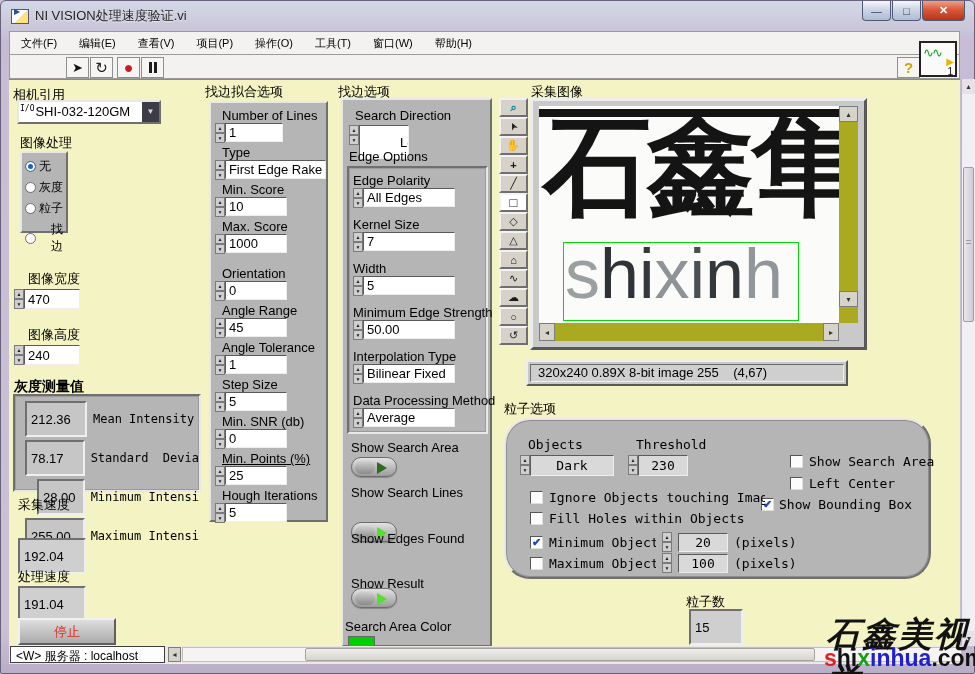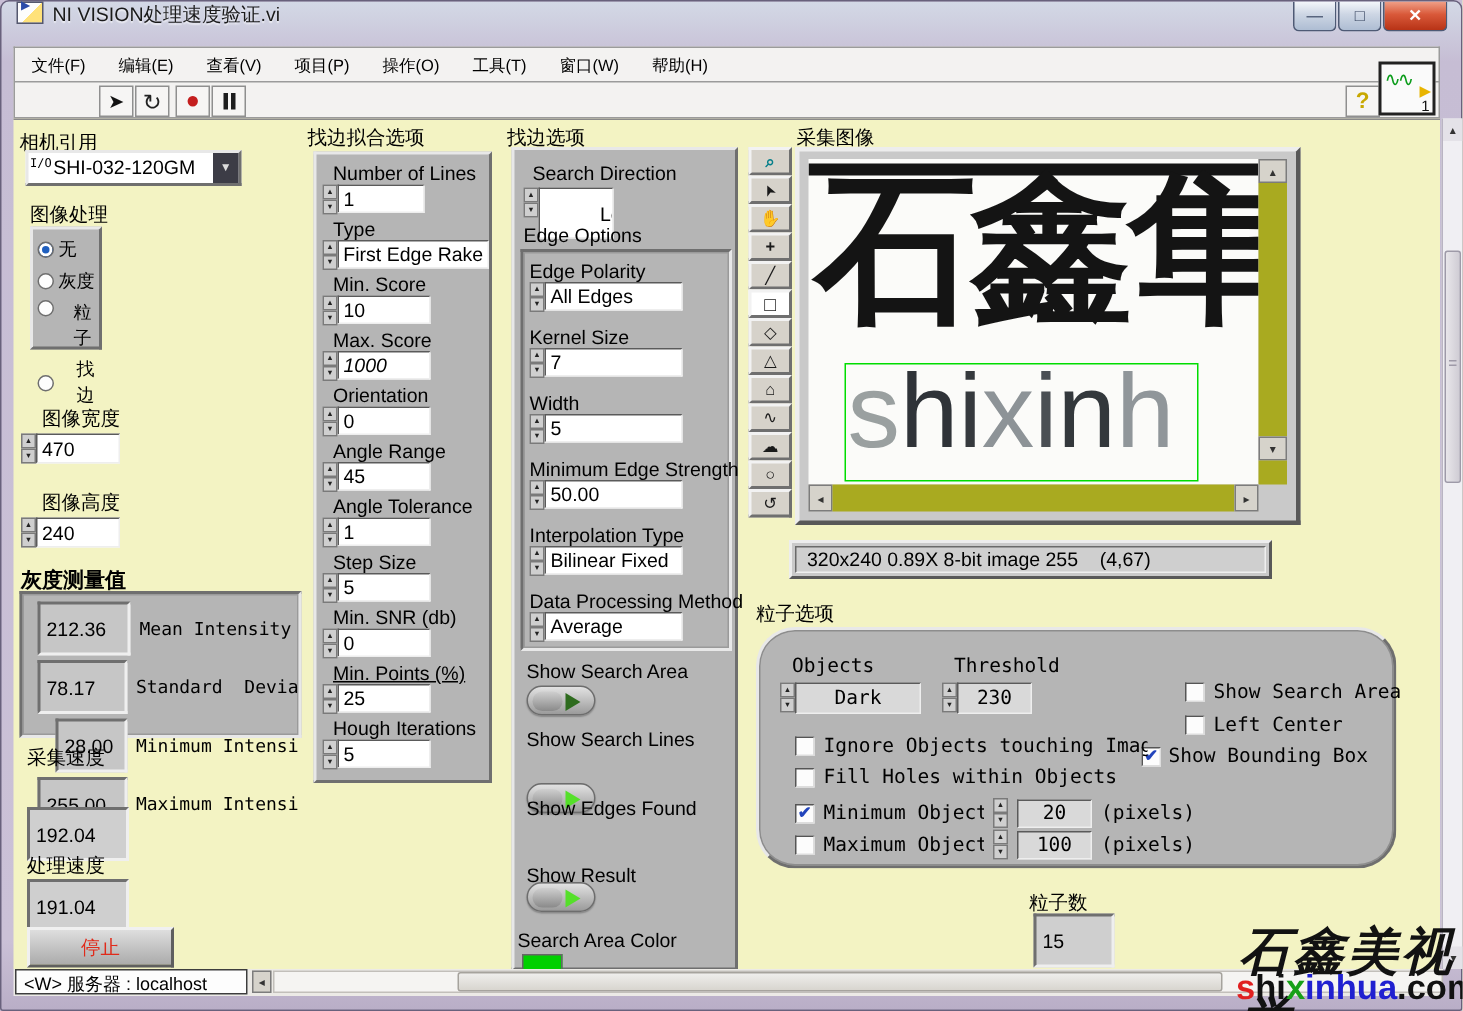--- a/index.html
+++ b/index.html
@@ -1,21 +1,21 @@
 <!DOCTYPE html>
 <html><head>
 <meta charset="utf-8">
 <style>
   * { box-sizing:border-box; margin:0; padding:0; }
   body { width:975px; height:674px; position:relative; overflow:hidden;
          font-family:"Liberation Sans",sans-serif; background:#c9bfd6; font-size:13px; color:#000; }
   .abs { position:absolute; }
   .win { position:absolute; inset:0; border:1px solid #68617c; border-radius:6px 6px 2px 2px;
          background:linear-gradient(180deg,#d3d9e6 0%,#c6bdd4 6%,#cbc1d7 93%,#b9aec7 100%); }
-  .titlebar { position:absolute; left:0; top:0; right:0; height:30px; display:flex; }
+  .titlebar { position:absolute; left:0; top:0; right:0; height:30px; display:flex; align-items:center; }
   .appicon { width:18px; height:15px; margin:0 6px 0 10px; background:linear-gradient(135deg,#fdfdfd 55%,#ffe27a 55%);
              border:1px solid #55586e; position:relative; }
   .appicon::after { content:"▶"; position:absolute; left:2px; top:-3px; font-size:8px; color:#2b4ba8; }
   .title { font-size:13px; color:#1a1a1a; text-shadow:0 1px 1px #ffffffaa; }
   .winbtns { position:absolute; right:9px; top:0; display:flex; }
   .wb { width:29px; height:20px; border:1px solid #4e5a75; border-top:none; border-radius:0 0 4px 4px;
         background:linear-gradient(#f4f7fb,#cdd6e4 45%,#aebdd3); display:flex; align-items:center;
         justify-content:center; font-size:11px; color:#33405c; margin-left:1px; }
   .wb.close { width:43px; background:linear-gradient(#f0a088,#d9593a 45%,#b83316); color:#fff; font-weight:bold; }
   .menubar { position:absolute; left:8px; right:14px; top:30px; height:23px; background:#f3f2f1;
@@ -144,21 +144,21 @@
     <div class="lbl" style="left:11px;top:54px;">图像处理</div>
     <div class="gpanel" style="left:11px;top:71px;width:48px;height:82px;padding:5px 3px;display:flex;flex-direction:column;gap:4px;">
       <div class="frow" style="gap:3px;align-items:center;">
           <span class="radio sel"></span>
           <span style="font-size:12px;">无</span>
         </div>
       <div class="frow" style="gap:3px;align-items:center;">
           <span class="radio"></span>
           <span style="font-size:12px;">灰度</span>
         </div>
-      <div class="frow" style="gap:13px;">
+      <div class="frow" style="gap:3px;align-items:center;">
           <span class="radio"></span>
           <span style="font-size:12px;">粒子</span>
         </div>
       <div class="frow" style="gap:15px;align-items:center;">
           <span class="radio"></span>
           <span style="font-size:12px;">找边</span>
         </div>
     </div>
 
     <div class="lbl" style="left:19px;top:190px;">图像宽度</div>
@@ -236,21 +236,21 @@
         <div class="frow" style="margin-bottom:2px;">
             <span class="spin">
               <span>▲</span>
               <span>▼</span>
             </span>
             <div class="wfield" style="width:62px;height:19px;">10</div>
           </div>
         </div>
       <div>
           <div class="lbl" style="position:static;margin-left:7px;line-height:15px;">Max. Score</div>
-        <div class="frow" style="margin-bottom:2px;font-style:italic;">
+        <div class="frow" style="margin-bottom:12px;">
             <span class="spin">
               <span>▲</span>
               <span>▼</span>
             </span>
             <div class="wfield" style="width:62px;height:19px;">1000</div>
           </div>
         </div>
       <div>
           <div class="lbl" style="position:static;margin-left:7px;line-height:15px;">Orientation</div>
         <div class="frow" style="margin-bottom:2px;">

